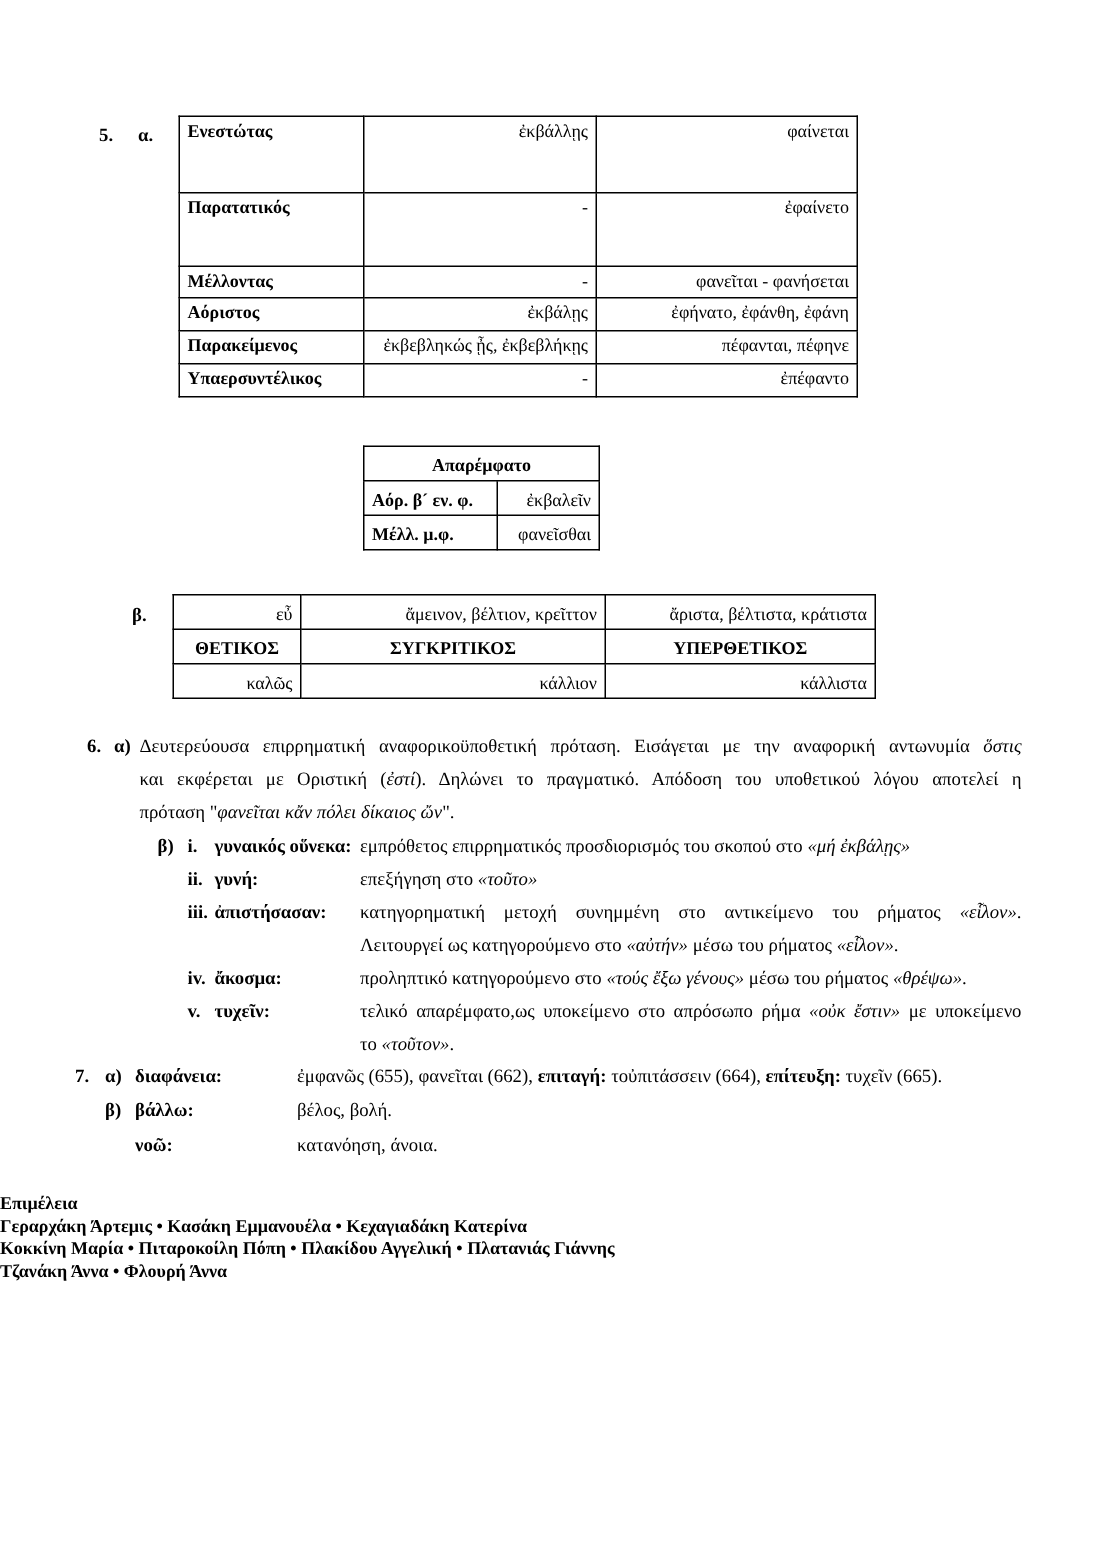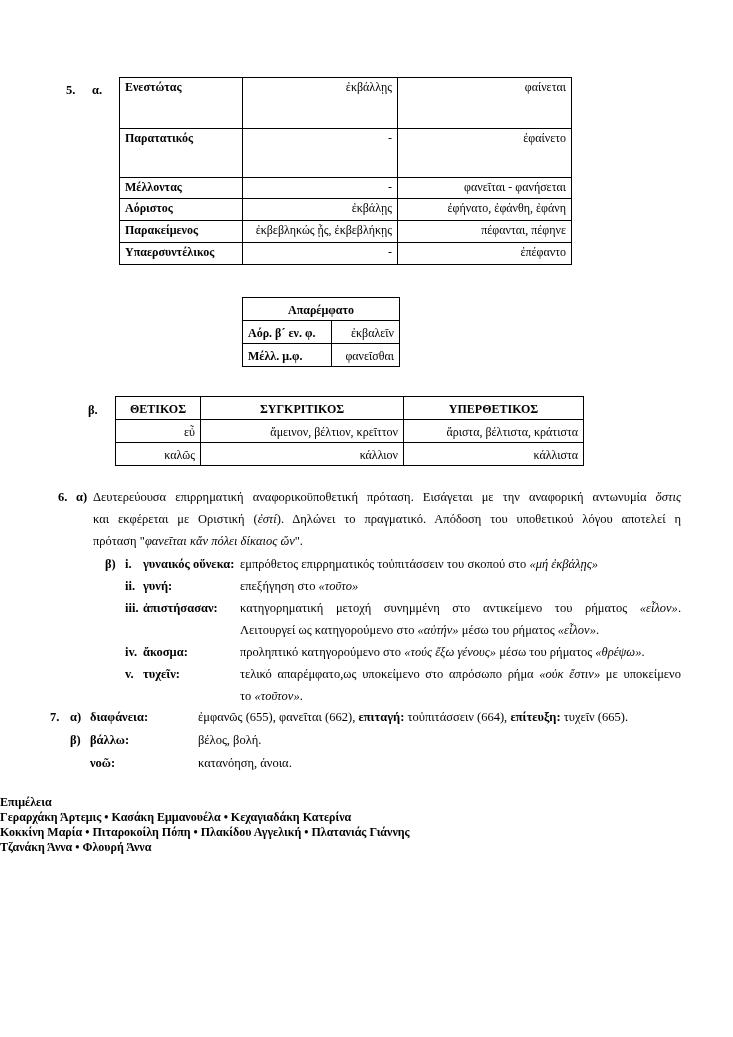--- a/index.html
+++ b/index.html
@@ -111,47 +111,47 @@
 
 <span class="abs txt num" style="left:88px;top:399px;">β.</span>
 <table class="abs t3">
   <colgroup>
       <col style="width:85px">
       <col style="width:203px">
       <col style="width:180px">
     </colgroup>
   <tbody>
       <tr style="height:23px">
+    <td class="ctr">εὖ</td>
+    <td class="ctr">ἄμεινον, βέλτιον, κρεῖττον</td>
+    <td class="ctr">ἄριστα, βέλτιστα, κράτιστα</td>
+  </tr>
+  <tr style="height:23px">
     <td class="hdr">ΘΕΤΙΚΟΣ</td>
     <td class="hdr">ΣΥΓΚΡΙΤΙΚΟΣ</td>
     <td class="hdr">ΥΠΕΡΘΕΤΙΚΟΣ</td>
-  </tr>
-  <tr style="height:23px">
-    <td class="ctr">εὖ</td>
-    <td class="ctr">ἄμεινον, βέλτιον, κρεῖττον</td>
-    <td class="ctr">ἄριστα, βέλτιστα, κράτιστα</td>
   </tr>
   <tr style="height:23px">
     <td class="ctr">καλῶς</td>
     <td class="ctr">κάλλιον</td>
     <td class="ctr">κάλλιστα</td>
   </tr>
 </tbody>
   </table>
 
 <span class="abs txt num" style="left:58px;top:486px;">6.</span>
 <span class="abs txt num" style="left:76px;top:486px;">α)</span>
 <div class="abs blk" style="left:93px;top:486px;width:588px;">
   <div class="jline"><span>Δευτερεύουσα επιρρηματική αναφορικοϋποθετική πρόταση. Εισάγεται με την αναφορική αντωνυμία </span><span class="italic">ὅστις</span></div>
   <div class="jline"><span>και εκφέρεται με Οριστική (</span><span class="italic">ἐστί</span><span>). Δηλώνει το πραγματικό. Απόδοση του υποθετικού λόγου αποτελεί η</span></div>
   <div class="nline"><span>πρόταση "</span><span class="italic">φανεῖται κἄν πόλει δίκαιος ὤν</span><span>".</span></div>
 </div>
 
 <div class="abs itemrow" style="left:105px;top:553px;width:600px;">
-  <span class="c-beta">β)</span><span class="c-num">i.</span><span class="c-lbl">γυναικός οὕνεκα:</span><span class="c-desc"><span class="nline"><span>εμπρόθετος επιρρηματικός τοὐπιτάσσειν του σκοπού στο </span><span class="italic">«μή ἐκβάλῃς»</span></span></span>
+  <span class="c-beta">β)</span><span class="c-num">i.</span><span class="c-lbl">γυναικός οὕνεκα:</span><span class="c-desc"><span class="nline"><span>εμπρόθετος επιρρηματικός προσδιορισμός του σκοπού στο </span><span class="italic">«μή ἐκβάλῃς»</span></span></span>
 </div>
 <div class="abs itemrow" style="left:105px;top:575px;width:600px;">
   <span class="c-beta"></span><span class="c-num">ii.</span><span class="c-lbl">γυνή:</span><span class="c-desc"><span class="nline"><span>επεξήγηση στο </span><span class="italic">«τοῦτο»</span></span></span>
 </div>
 <div class="abs itemrow" style="left:105px;top:597px;width:600px;">
   <span class="c-beta"></span><span class="c-num">iii.</span><span class="c-lbl">ἀπιστήσασαν:</span><span class="c-desc"><span class="jline" style="display:block;"><span>κατηγορηματική μετοχή συνημμένη στο αντικείμενο του ρήματος </span><span class="italic">«εἷλον»</span><span>.</span></span><span class="nline" style="display:block;"><span>Λειτουργεί ως κατηγορούμενο στο </span><span class="italic">«αὐτήν»</span><span> μέσω του ρήματος </span><span class="italic">«εἷλον»</span><span>.</span></span></span>
 </div>
 <div class="abs itemrow" style="left:105px;top:641px;width:600px;">
   <span class="c-beta"></span><span class="c-num">iv.</span><span class="c-lbl">ἄκοσμα:</span><span class="c-desc"><span class="nline"><span>προληπτικό κατηγορούμενο στο </span><span class="italic">«τούς ἔξω γένους»</span><span> μέσω του ρήματος </span><span class="italic">«θρέψω»</span><span>.</span></span></span>
 </div>

